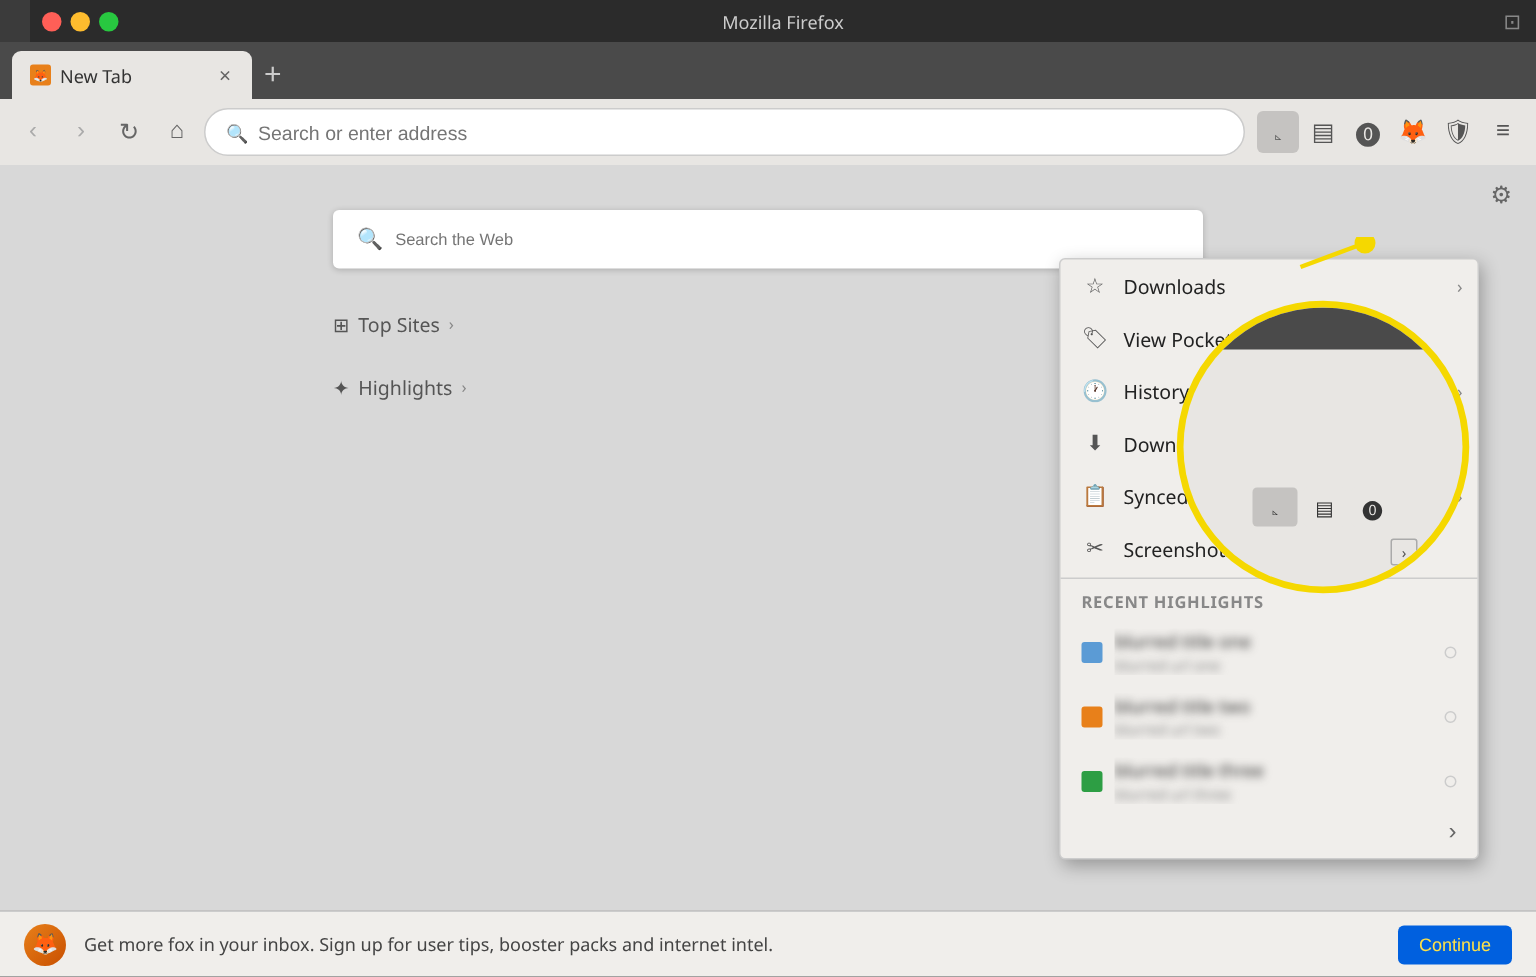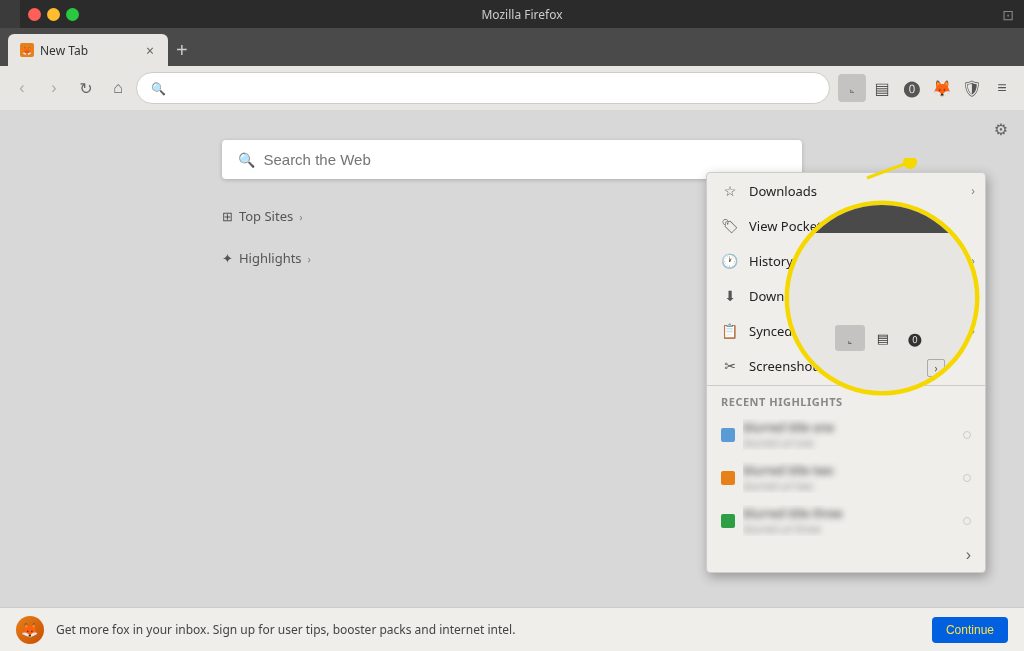--- a/index.html
+++ b/index.html
@@ -398,20 +398,21 @@
   </div>
 </div>
 
 <div class="nav-bar">
   <button class="nav-btn disabled">‹</button>
   <button class="nav-btn disabled">›</button>
   <button class="nav-btn">↻</button>
   <button class="nav-btn">⌂</button>
   <div class="address-bar">
     <span style="color:#aaa;font-size:12px;">🔍</span>
+    <input type="text" value="" placeholder="Search or enter address" style="">
   </div>
   <div class="toolbar-icons">
     <button class="toolbar-icon-btn library-btn">
       <span>𝅊</span>
     </button>
     <button class="toolbar-icon-btn">
       <span>▤</span>
     </button>
     <button class="toolbar-icon-btn">
       <span>⓿</span>
@@ -428,21 +429,21 @@
   </div>
 </div>
 
 <div class="main-content">
   <button class="settings-btn">
     <span>⚙</span>
   </button>
 
   <div class="main-search">
     <span style="color:#aaa;font-size:14px;">🔍</span>
-    <input type="text" value="" style="border: none; outline: none; flex: 1 1 0%; font-size: 15px; color: rgb(85, 85, 85);" placeholder="Search the Web">
+    <input type="text" value="" style="border: none; outline: none; flex: 1 1 0%; font-size: 11px; color: rgb(85, 85, 85);" placeholder="Search the Web">
   </div>
 
   <div class="section">
     <div class="section-header">
       <span>⊞</span>
       <span>Top Sites</span>
       <span class="chevron">›</span>
     </div>
   </div>
 

